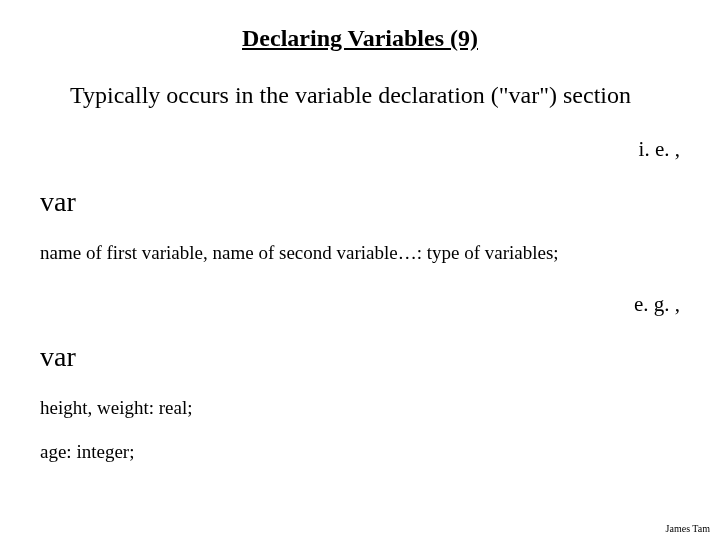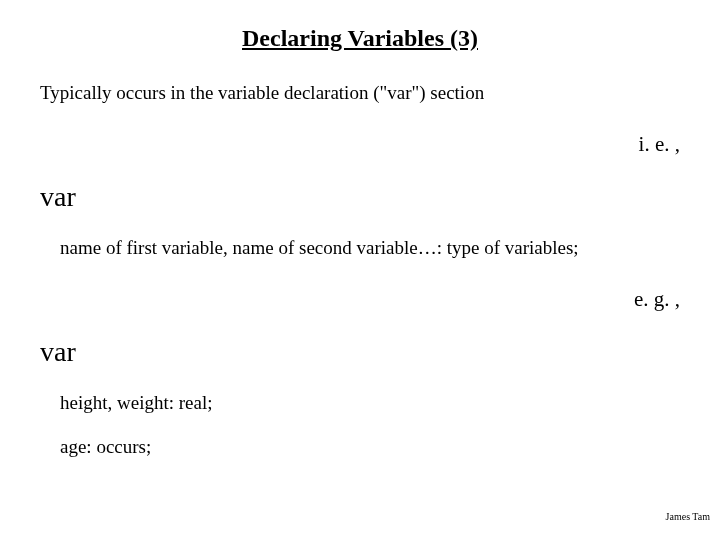--- a/index.html
+++ b/index.html
@@ -17,63 +17,62 @@
     }
     .title {
       text-align: center;
       font-size: 24px;
       font-weight: bold;
       text-decoration: underline;
       margin-bottom: 30px;
       margin-top: 5px;
     }
     .body-text {
-      font-size: 19px;
+      font-size: 24px;
       margin-bottom: 28px;
+      margin-left: 30px;
     }
     .abbrev {
       font-size: 21px;
       margin-bottom: 24px;
       text-align: right;
     }
     .keyword {
       font-size: 28px;
       margin-bottom: 24px;
     }
     .code-line {
       font-size: 19px;
-      margin-left: 20px;
       margin-bottom: 28px;
     }
     .code-line-b {
       font-size: 19px;
-      margin-left: 20px;
       margin-bottom: 22px;
     }
     .footer {
       position: absolute;
-      bottom: 18px;
+      bottom: 6px;
       right: 10px;
       font-size: 10px;
     }
   </style>
 </head>
 <body>
 
-<div class="title">Declaring Variables (3)</div>
+<div class="title">Declaring Variables (9)</div>
 
 <div class="body-text">Typically occurs in the variable declaration ("var") section</div>
 
 <div class="abbrev">i. e. ,</div>
 
 <div class="keyword">var</div>
 
 <div class="code-line">name of first variable, name of second variable…: type of variables;</div>
 
 <div class="abbrev">e. g. ,</div>
 
 <div class="keyword">var</div>
 
 <div class="code-line-b">height, weight: real;</div>
 
-<div class="code-line-b">age: occurs;</div>
+<div class="code-line-b">age: integer;</div>
 
 <div class="footer">James Tam</div>
 
 </body></html>

